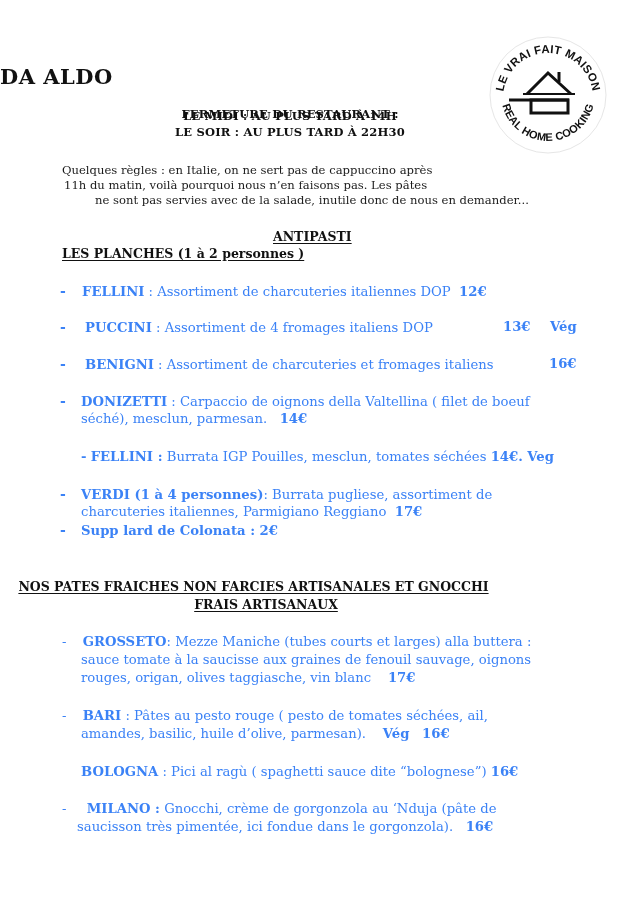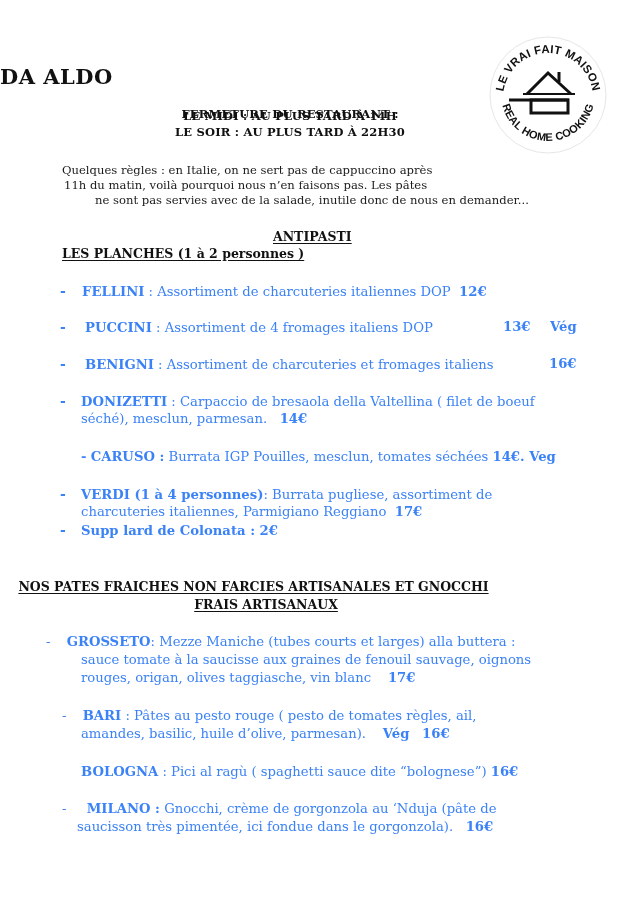--- a/index.html
+++ b/index.html
@@ -68,58 +68,58 @@
 <div class="abs item b" style="left:550px; top:319px;">Vég</div>
 
 <div class="abs item" style="left:60px; top:356px;">
   <span class="dash">-</span>
   <span style="display:inline-block;width:15px;"></span><span class="b">BENIGNI</span><span>  : </span><span>Assortiment de charcuteries et fromages italiens</span>
 </div>
 <div class="abs item price" style="left:549px; top:356px;">16€</div>
 
 <div class="abs item" style="left:60px; top:393px;">
   <span class="dash">-</span>
-  <span style="display:inline-block;width:11px;"></span><span class="b">DONIZETTI</span><span> : </span><span>Carpaccio de bresaola della Valtellina  ( filet de boeuf</span>
+  <span style="display:inline-block;width:11px;"></span><span class="b">DONIZETTI</span><span> : </span><span>Carpaccio de oignons della Valtellina  ( filet de boeuf</span>
 </div>
 <div class="abs item" style="left:81px; top:411px;">
   <span>séché), mesclun, parmesan.</span>&nbsp;&nbsp; <span class="price">14€</span>
 </div>
 
 <div class="abs item" style="left:81px; top:449px;">
-  <span class="b">-</span> <span class="b">CARUSO :</span><span> Burrata IGP Pouilles, mesclun, tomates séchées </span><span class="price">14€. Veg</span>
+  <span class="b">-</span> <span class="b">FELLINI :</span><span> Burrata IGP Pouilles, mesclun, tomates séchées </span><span class="price">14€. Veg</span>
 </div>
 
 <div class="abs item" style="left:60px; top:486px;">
   <span class="dash">-</span>
   <span style="display:inline-block;width:11px;"></span><span class="b">VERDI (1 à 4 personnes)</span><span>:  </span><span>Burrata pugliese, assortiment de</span>
 </div>
 <div class="abs item" style="left:81px; top:504px;">
   <span>charcuteries italiennes, Parmigiano Reggiano</span>&nbsp; <span class="price">17€</span>
 </div>
 
 <div class="abs item" style="left:60px; top:522px;">
   <span class="dash">-</span>
   <span style="display:inline-block;width:11px;"></span><span class="b">Supp lard de Colonata : 2€</span>
 </div>
 
 <div class="abs heading" style="left:0; width:507px; text-align:center; top:579px;">NOS PATES FRAICHES NON FARCIES ARTISANALES ET GNOCCHI</div>
 <div class="abs heading" style="left:0; width:532px; text-align:center; top:597px;">FRAIS ARTISANAUX</div>
 
-<div class="abs item" style="left:46px; top:634px;">
+<div class="abs item" style="left:62px; top:634px;">
   <span>-</span>
   <span style="display:inline-block;width:12px;"></span><span class="b">GROSSETO</span><span>: </span><span>Mezze Maniche (tubes courts et larges) alla buttera :</span>
 </div>
 <div class="abs item" style="left:81px; top:652px;">sauce tomate à la saucisse aux graines de fenouil sauvage, oignons</div>
 <div class="abs item" style="left:81px; top:670px;">
   <span>rouges, origan, olives taggiasche, vin blanc</span>&nbsp;&nbsp;&nbsp; <span class="price">17€</span>
 </div>
 
 <div class="abs item" style="left:62px; top:708px;">
   <span>-</span>
-  <span style="display:inline-block;width:12px;"></span><span class="b">BARI</span><span> : </span><span>Pâtes au pesto rouge ( pesto de tomates règles, ail,</span>
+  <span style="display:inline-block;width:12px;"></span><span class="b">BARI</span><span> : </span><span>Pâtes au pesto rouge ( pesto de tomates séchées, ail,</span>
 </div>
 <div class="abs item" style="left:81px; top:726px;">
   <span>amandes, basilic, huile d’olive, parmesan).</span>&nbsp;&nbsp;&nbsp; <span class="b">Vég</span>&nbsp;&nbsp;&nbsp;<span class="price">16€</span>
 </div>
 
 <div class="abs item" style="left:81px; top:764px;">
   <span class="b">BOLOGNA</span><span> : </span><span>Pici al ragù ( spaghetti sauce dite “bolognese”) </span><span class="price">16€</span>
 </div>
 
 <div class="abs item" style="left:62px; top:801px;">

